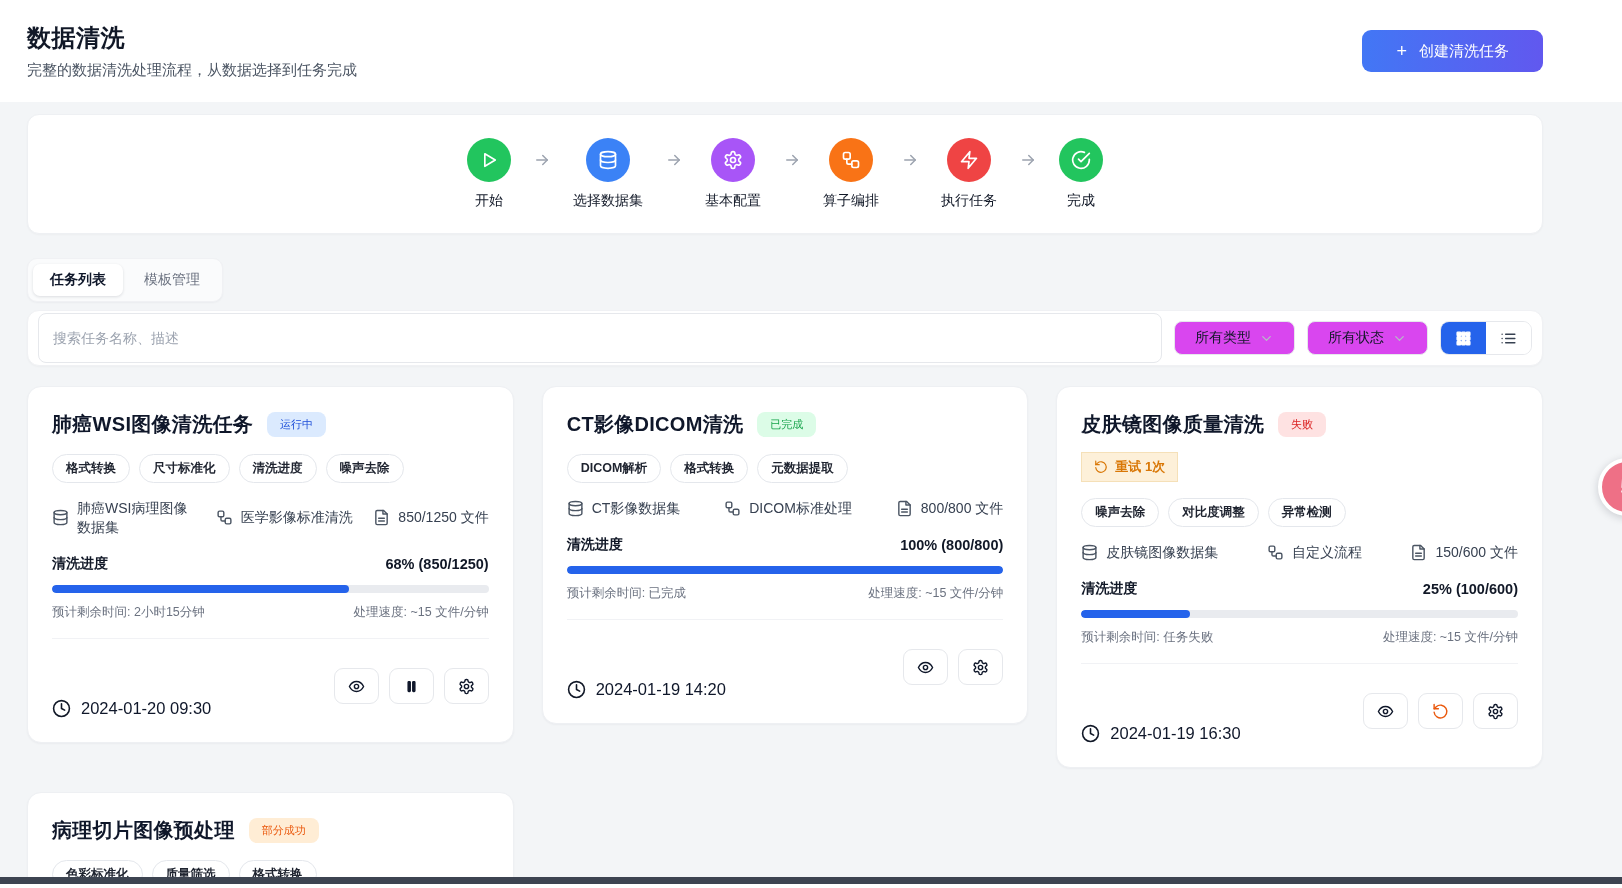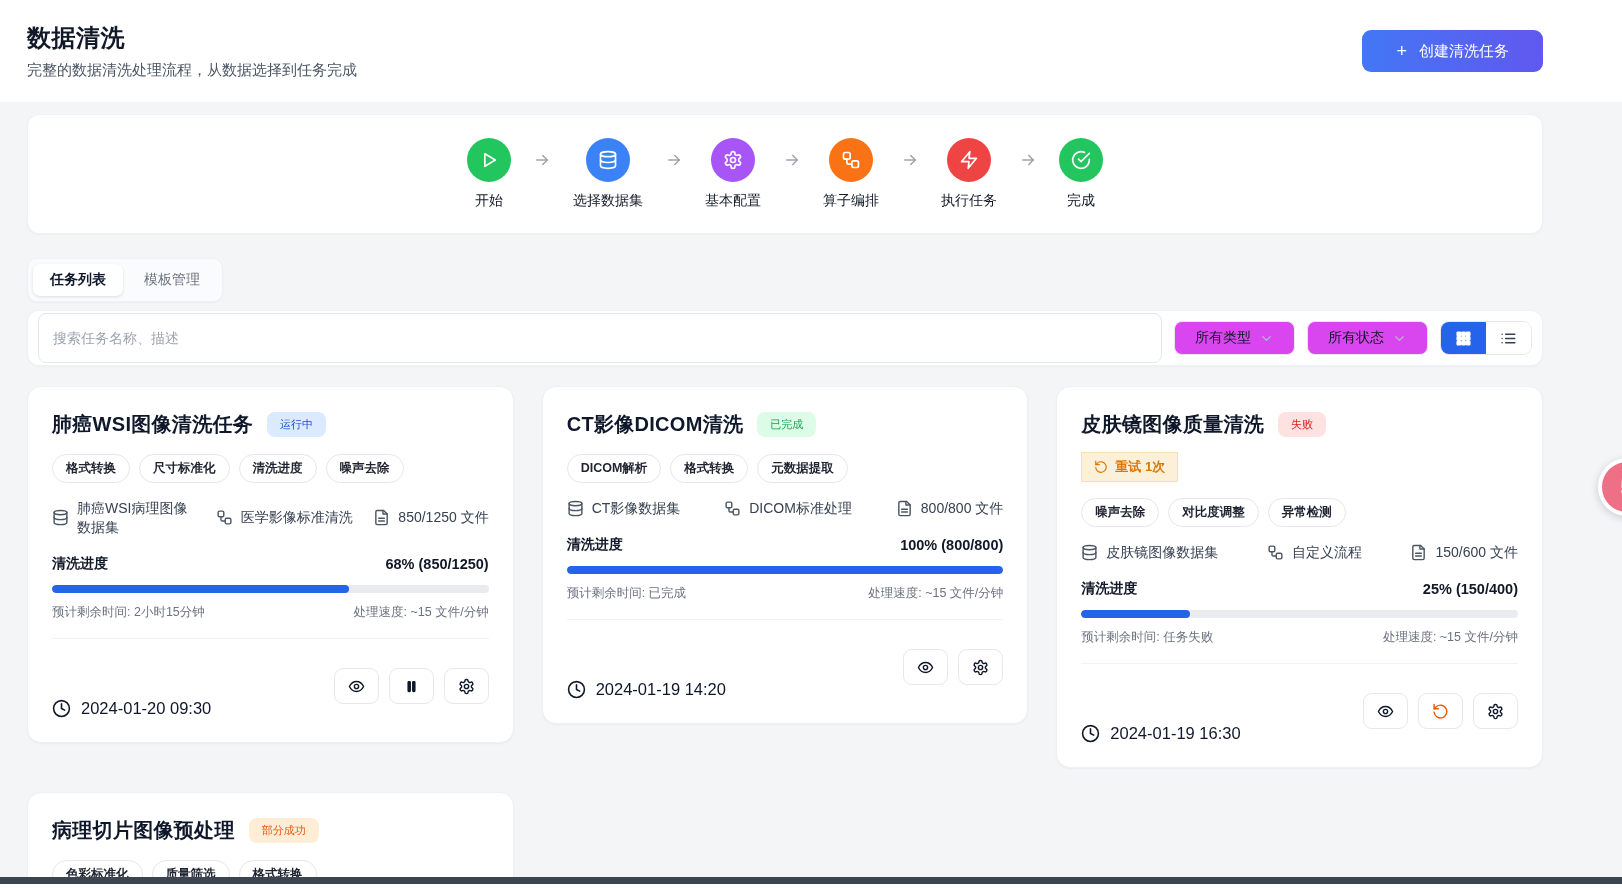--- a/index.html
+++ b/index.html
@@ -514,21 +514,21 @@
                 <path d="M14 2v5h6"></path>
                 <path d="M16 13H8"></path>
                 <path d="M16 17H8"></path>
               </svg>
         </span>
         <span class="meta-text">150/600 文件</span>
       </div>
     </div>
     <div class="progress-head">
       <span class="progress-label">清洗进度</span>
-      <span class="progress-value">25% (150/400)</span>
+      <span class="progress-value">25% (100/600)</span>
     </div>
     <div class="progress-track">
       <div class="progress-fill" style="width: 25%;"></div>
     </div>
     <div class="progress-sub">
       <span>预计剩余时间: 任务失败</span>
       <span>处理速度: ~15 文件/分钟</span>
     </div>
     <div class="card-footer">
       <div class="date">

